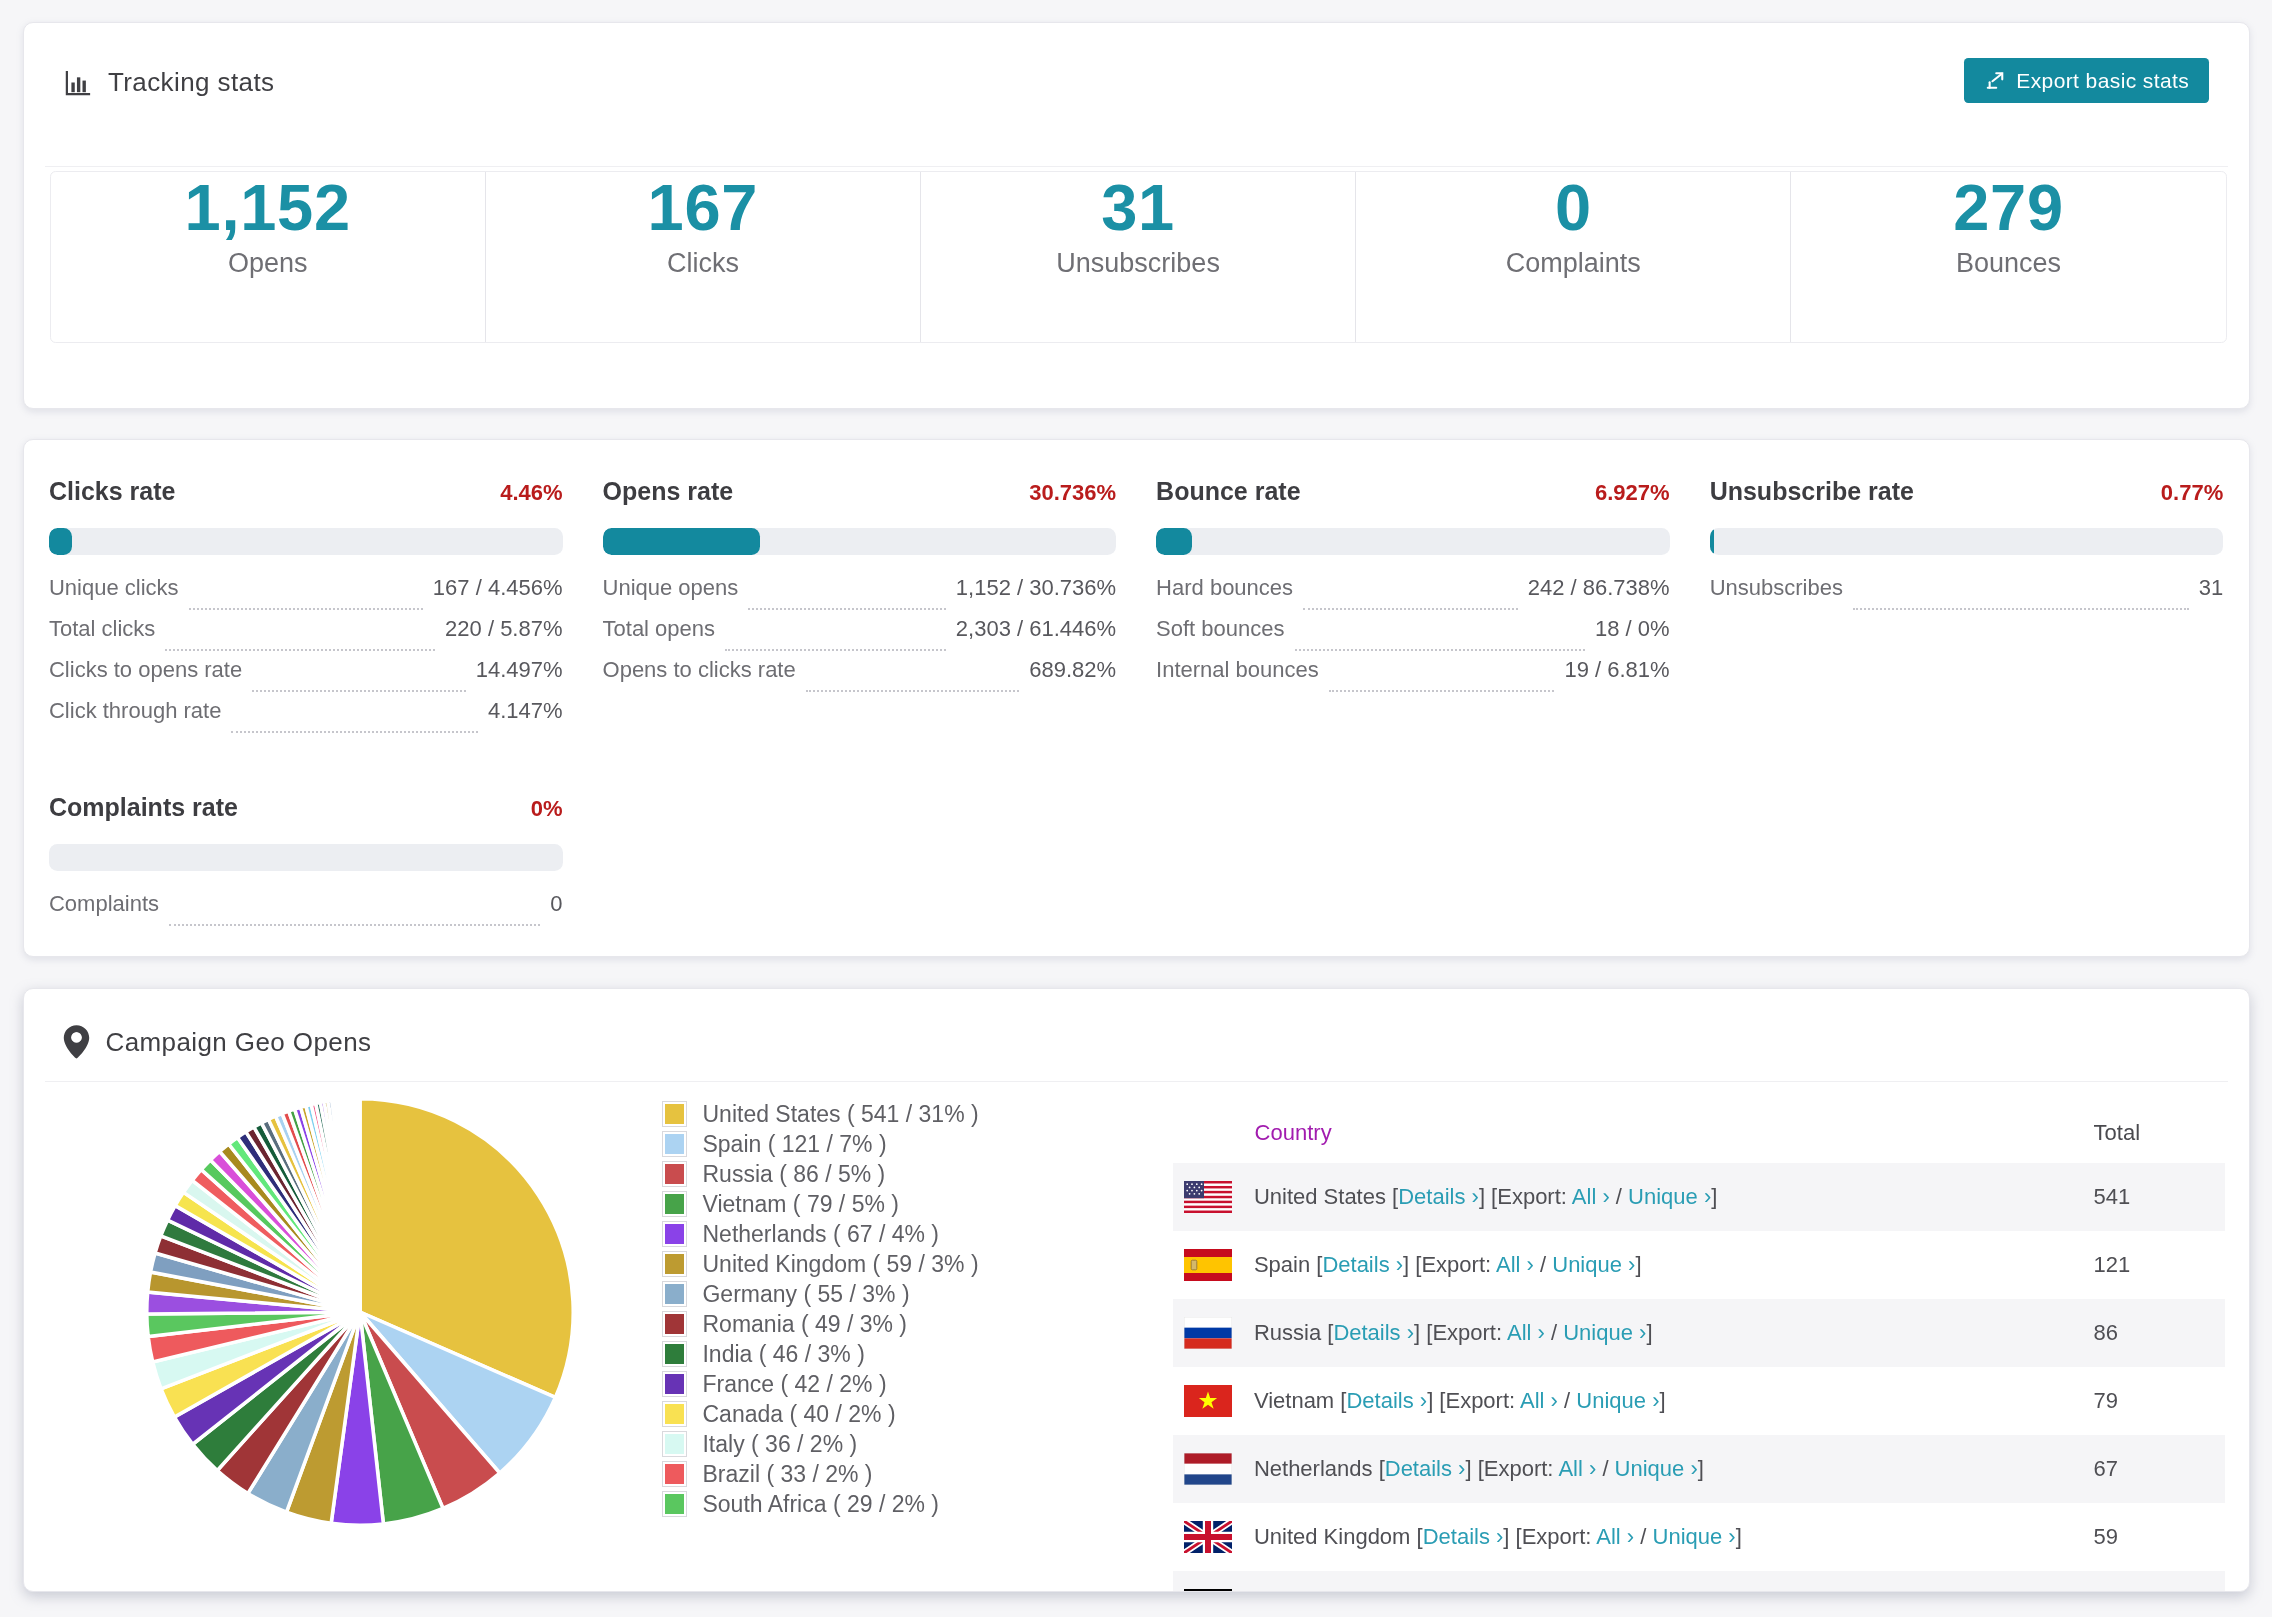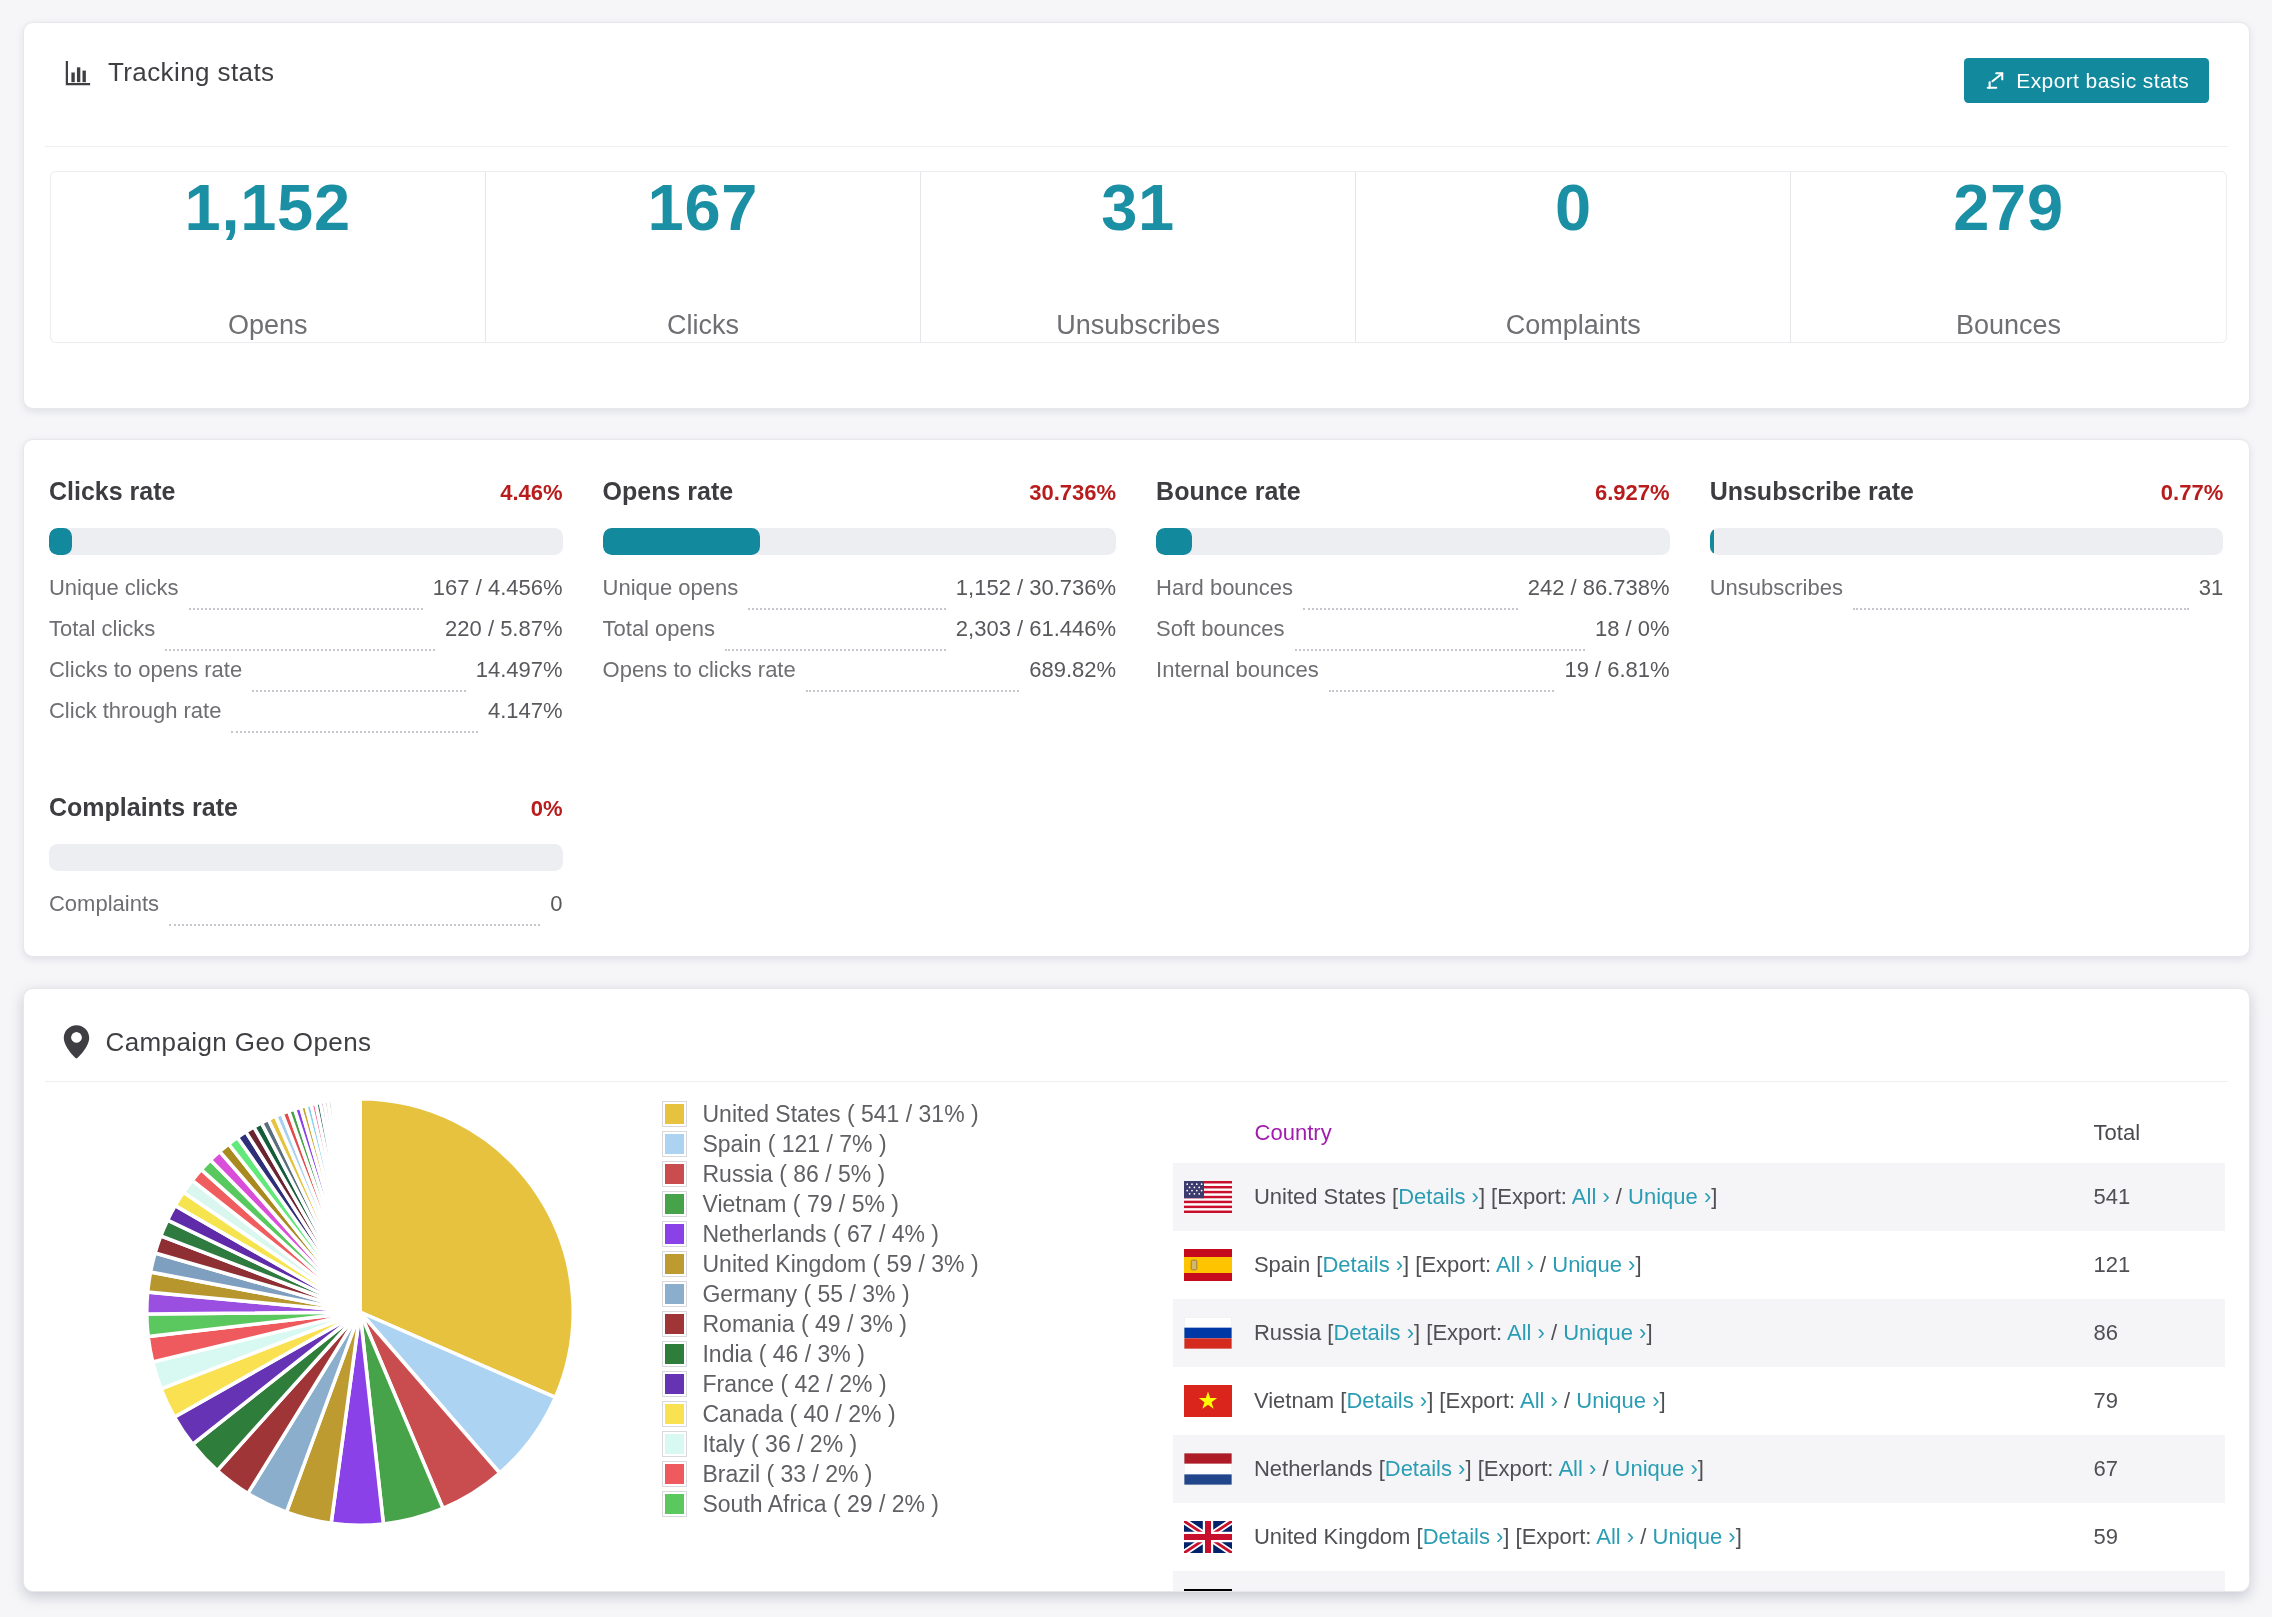--- a/index.html
+++ b/index.html
@@ -16,21 +16,21 @@
     border:1.4px solid #e7e7ec;
     border-radius:10px;
     box-shadow:0 2.8px 7px rgba(130,135,160,.18);
   }
   #card-tracking { top:22px; height:387px; }
   #card-rates    { top:439px; height:518px; }
   #card-geo      { top:988px; height:604px; overflow:hidden;
                    box-shadow:0 4.2px 12.7px rgba(120,126,150,.35); }
 
   .card-head {
-    margin:0 21px; padding:20px 0 45px 18.4px; height:124px;
+    margin:0 21px; padding:20px 0 45px 18.4px; height:144px;
     display:flex; align-items:center;
     border-bottom:1.4px solid #efeff2;
     position:relative;
   }
   .card-head .h-icon { width:31px; height:31px; margin-right:14px; flex:0 0 auto; }
   .card-title { font-size:26px; color:#3f3f43; letter-spacing:0.4px; }
 
   
   .export-btn {
     position:absolute; top:35px; right:18.4px; height:45px;
@@ -39,21 +39,21 @@
     display:flex; align-items:center; gap:10px; padding:14px 20px; cursor:pointer;
   }
   .export-btn svg { width:22.6px; height:22.6px; }
 
   
   #stats-row {
     position:absolute; left:26px; top:148px; width:2177px; height:172px;
     border:1.4px solid #ececf0; border-radius:5.6px;
     display:flex;
   }
-  .stat-box { flex:1; display:flex; flex-direction:column; align-items:center; justify-content:space-between; }
+  .stat-box { flex:1; display:flex; flex-direction:column; align-items:center; justify-content:flex-start; }
   .stat-box:not(:last-child){ border-right:1.4px solid #e5e5ea; }
   .stat-value { font-size:65px; font-weight:700; color:#1b90a5; line-height:71px; letter-spacing:0.7px; }
   .stat-label { font-size:27px; color:#6f6f74; line-height:34px; margin-top:2.8px; }
 
   
   #rates-grid {
     padding:37px 25.4px 0 25.4px;
     display:grid; grid-template-columns:1fr 1fr 1fr 1fr;
     column-gap:40px; row-gap:54px;
   }

